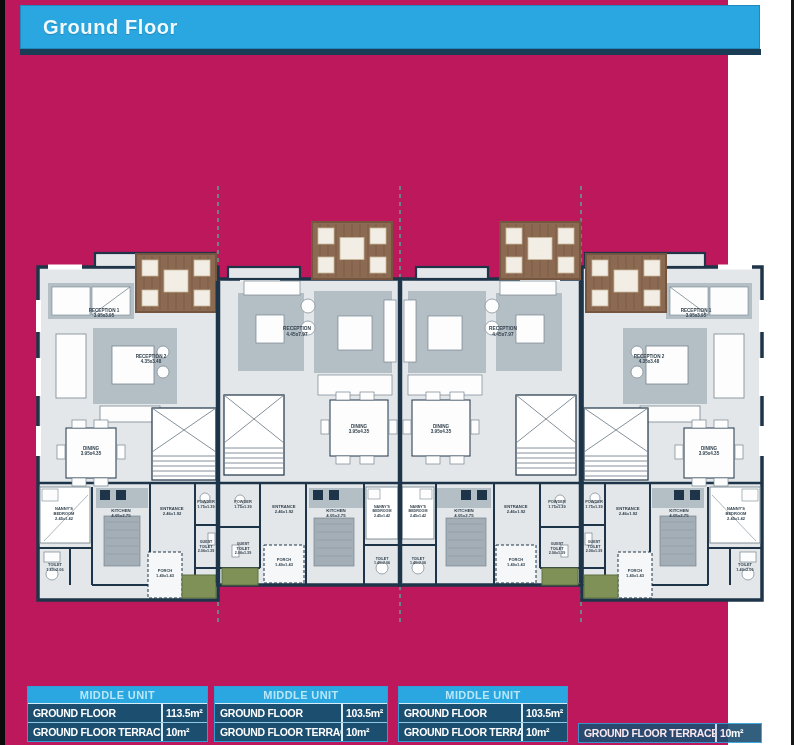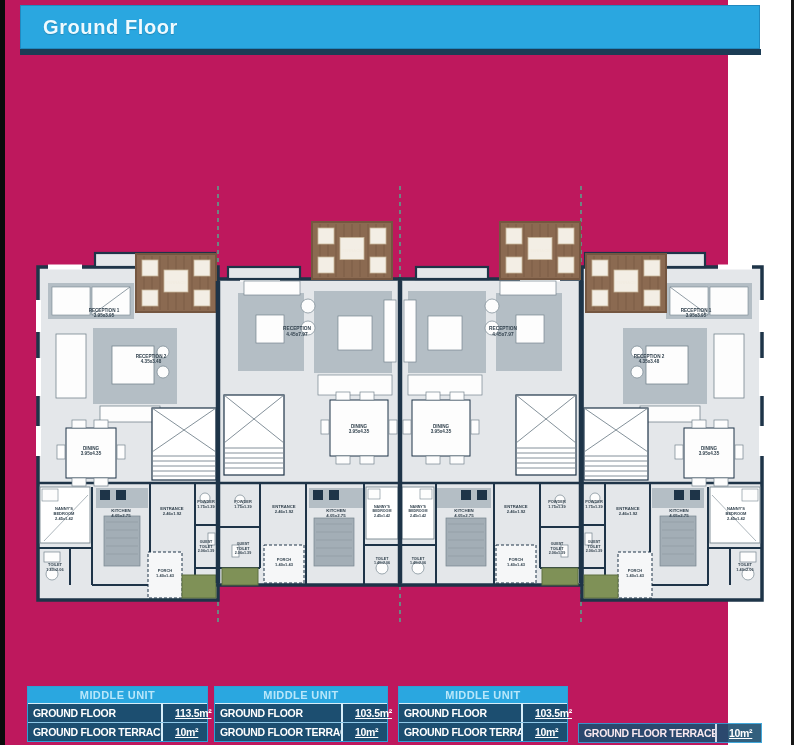--- a/index.html
+++ b/index.html
@@ -17,21 +17,21 @@
 
   #plan{position:absolute;left:0;top:0;width:800px;height:745px;}
 
   .unit-table{position:absolute;top:686px;border:1px solid #2e9fd6;background:#123c57;box-sizing:border-box;}
   .ut-header{height:16px;background:#2aa7e0;color:#b8e7fa;font-weight:bold;font-size:11px;
     display:flex;align-items:center;justify-content:center;letter-spacing:.4px;border-bottom:1px solid #d7eef9;}
   .ut-row{height:18px;display:flex;background:#1c4e70;border-bottom:1px solid #8fc9e8;}
   .ut-row:last-child{border-bottom:none;}
   .ut-cell{display:flex;align-items:center;color:#ffffff;font-weight:bold;font-size:10.5px;box-sizing:border-box;}
   .ut-name{flex:1;padding-left:5px;letter-spacing:-.3px;white-space:nowrap;overflow:hidden;}
-  .ut-val{width:46px;border-left:2px solid #d7eef9;padding-left:12px;letter-spacing:-.3px;text-decoration:underline;}
+  .ut-val{width:46px;border-left:2px solid #d7eef9;padding-left:3px;letter-spacing:-.3px;}
   .ut-partial{filter:blur(.7px);opacity:.9;}
 
   .logo-box{position:absolute;left:558px;top:652px;width:233px;height:74px;background:#ffffff;}
 </style>
 </head>
 <body>
 
 <div id="stage">
 
   <div class="edge-left"></div>

